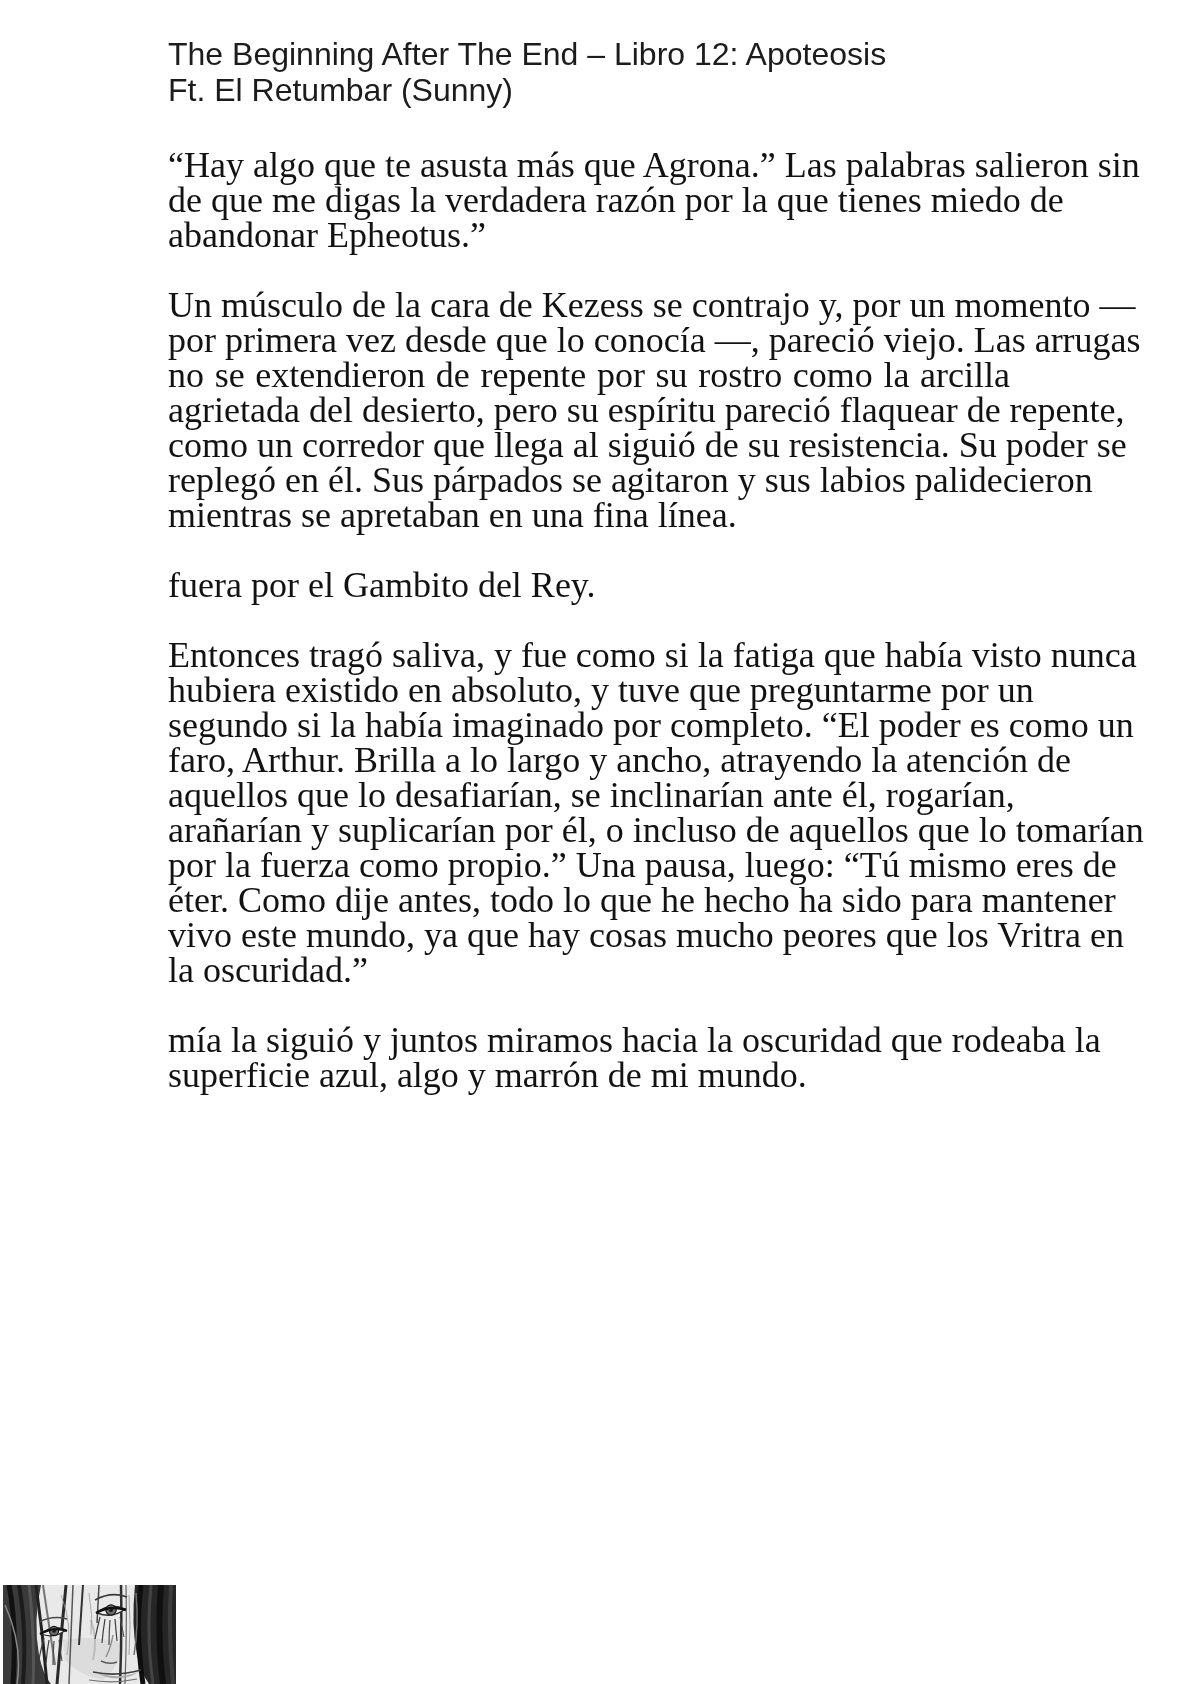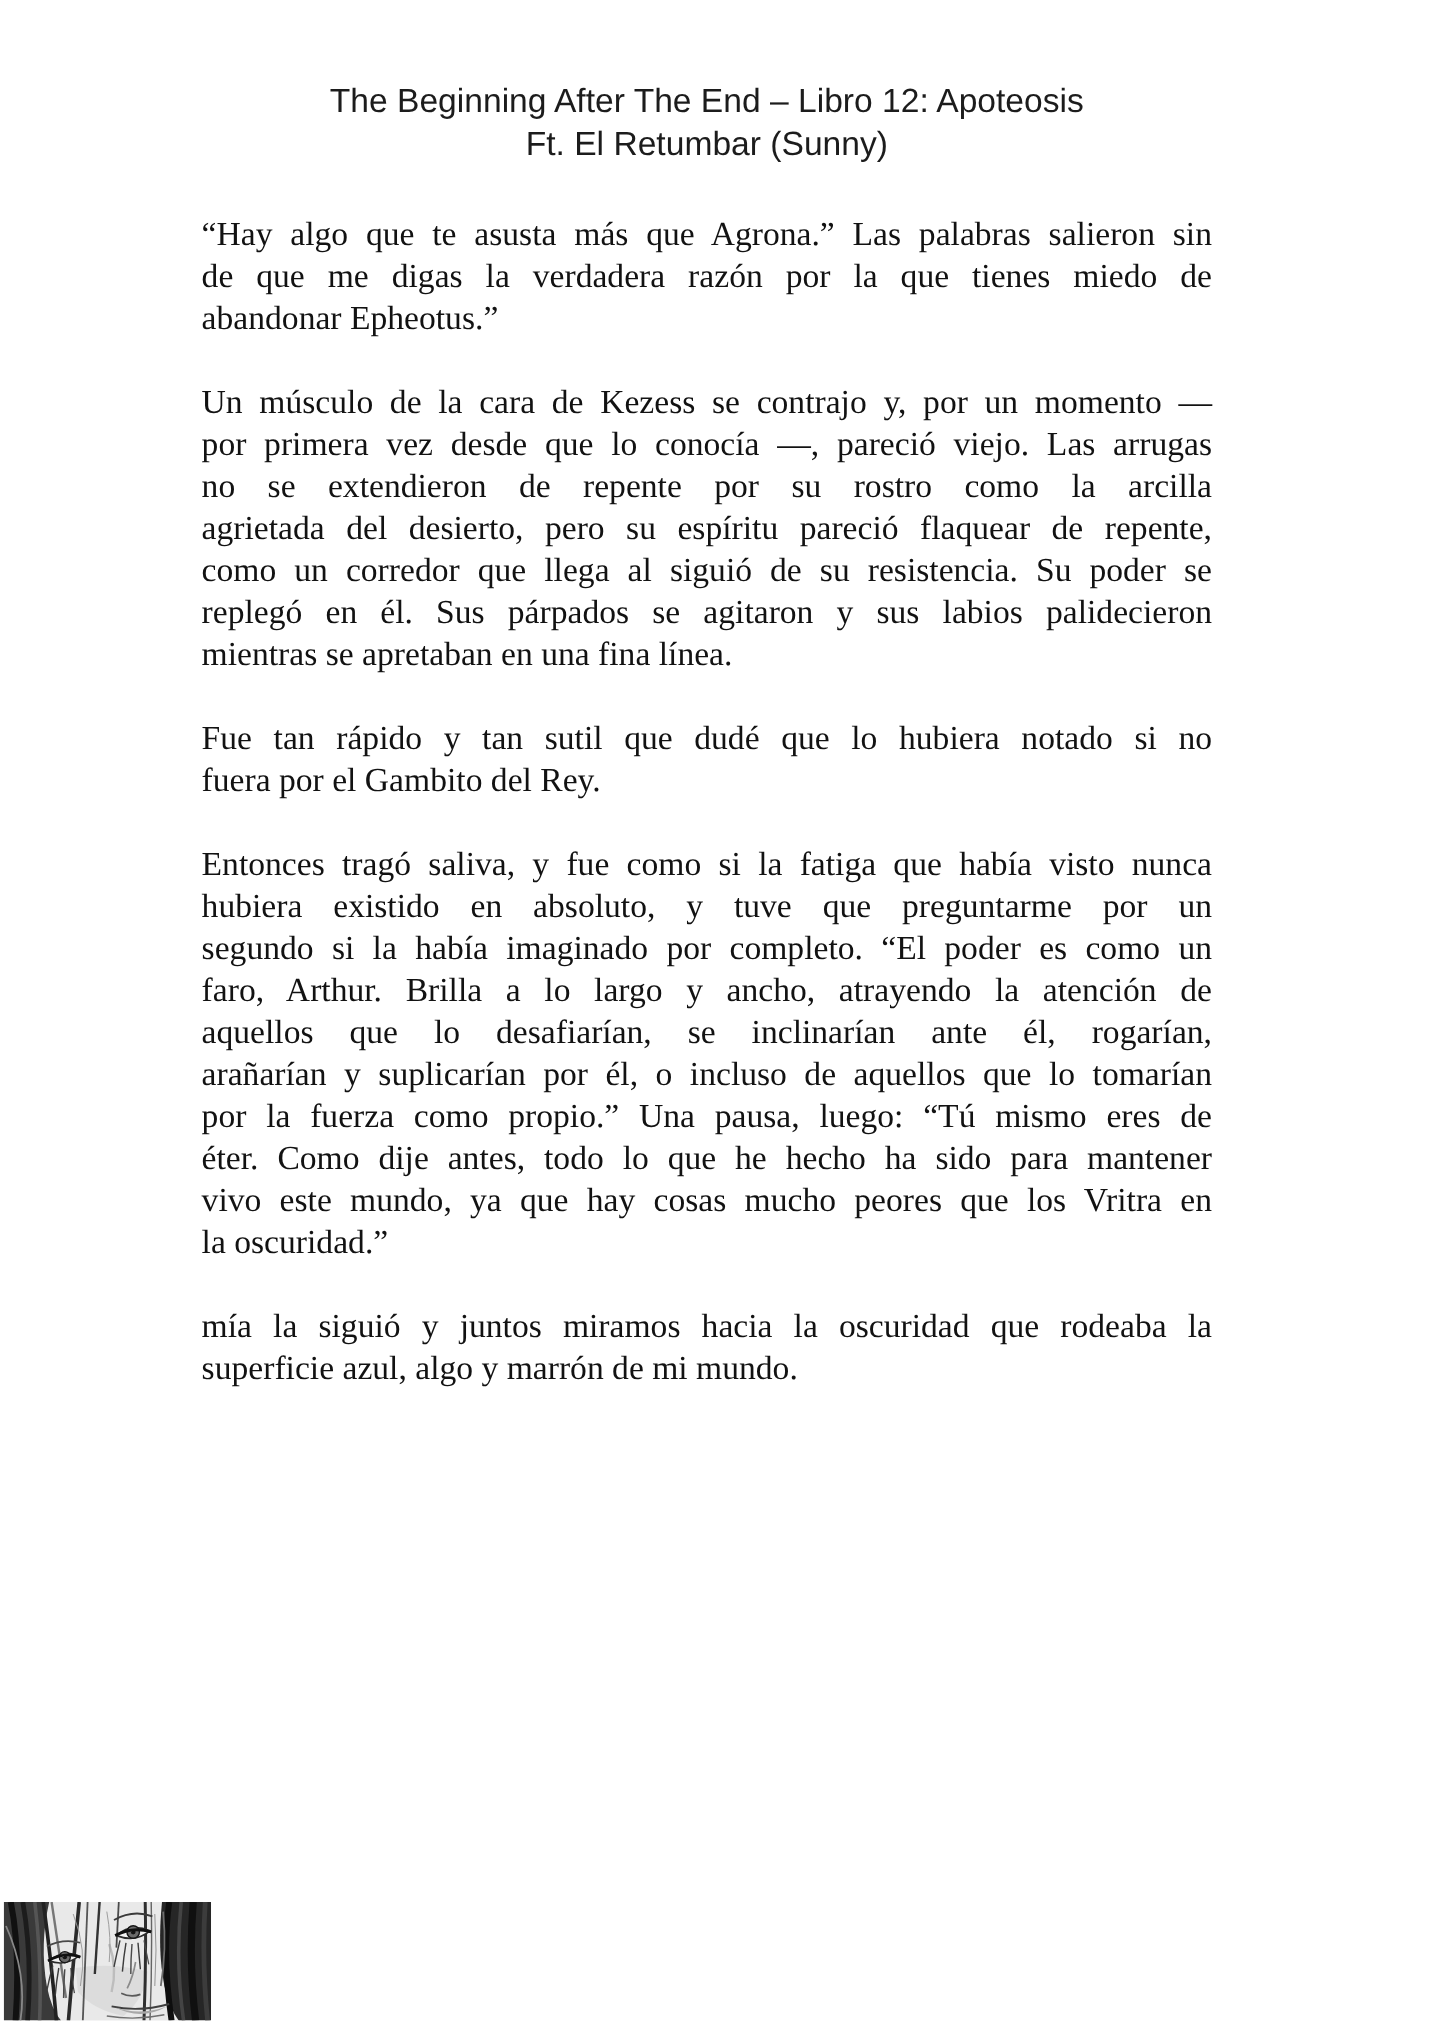--- a/index.html
+++ b/index.html
@@ -6,36 +6,36 @@
   html, body { background: #ffffff; }
   .page {
     position: relative;
     width: 1192px;
     height: 1684px;
     margin: 0 auto;
     background: #ffffff;
     overflow: hidden;
   }
   .title-block {
-    padding-top: 66px;
+    padding-top: 36px;
     margin-left: 168px;
     width: 842px;
-    text-align: center;
+    text-align: left;
     font-family: "Liberation Sans", sans-serif;
-    font-size: 28px;
+    font-size: 32px;
     line-height: 36px;
     font-weight: 400;
     color: #1c1c1c;
   }
   .body-text {
     margin-left: 168px;
     margin-top: 40px;
     width: 842px;
     font-family: "Liberation Serif", serif;
-    font-size: 28px;
+    font-size: 36px;
     line-height: 35px;
     color: #121212;
   }
   .paragraph { margin-bottom: 35px; }
   .paragraph .line {
     text-align: justify;
     text-align-last: justify;
     white-space: nowrap;
   }
   .paragraph .line.last {
@@ -70,21 +70,20 @@
       <div class="paragraph">
         <div class="line">Un músculo de la cara de Kezess se contrajo y, por un momento —</div>
         <div class="line">por primera vez desde que lo conocía —, pareció viejo. Las arrugas</div>
         <div class="line">no se extendieron de repente por su rostro como la arcilla</div>
         <div class="line">agrietada del desierto, pero su espíritu pareció flaquear de repente,</div>
         <div class="line">como un corredor que llega al siguió de su resistencia. Su poder se</div>
         <div class="line">replegó en él. Sus párpados se agitaron y sus labios palidecieron</div>
         <div class="line last">mientras se apretaban en una fina línea.</div>
       </div>
       <div class="paragraph">
-        <div class="line">Fue tan rápido y tan sutil que dudé que lo hubiera notado si no</div>
         <div class="line last">fuera por el Gambito del Rey.</div>
       </div>
       <div class="paragraph">
         <div class="line">Entonces tragó saliva, y fue como si la fatiga que había visto nunca</div>
         <div class="line">hubiera existido en absoluto, y tuve que preguntarme por un</div>
         <div class="line">segundo si la había imaginado por completo. “El poder es como un</div>
         <div class="line">faro, Arthur. Brilla a lo largo y ancho, atrayendo la atención de</div>
         <div class="line">aquellos que lo desafiarían, se inclinarían ante él, rogarían,</div>
         <div class="line">arañarían y suplicarían por él, o incluso de aquellos que lo tomarían</div>
         <div class="line">por la fuerza como propio.” Una pausa, luego: “Tú mismo eres de</div>

